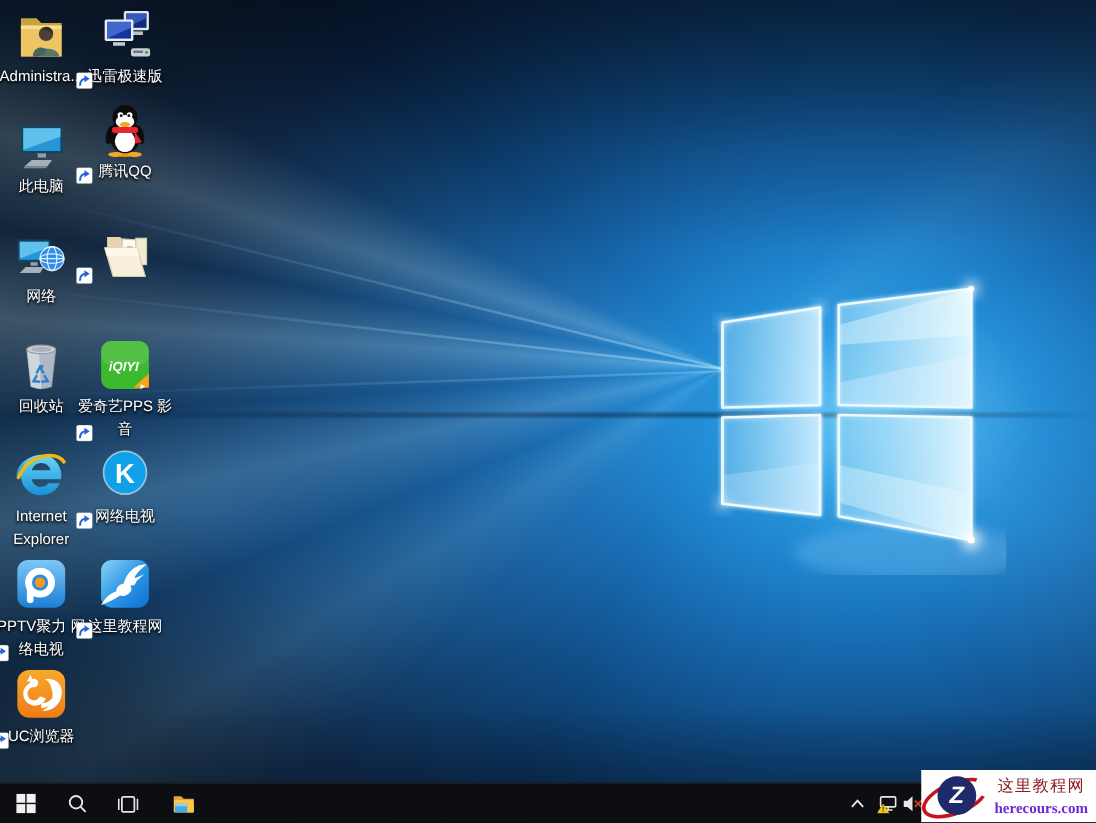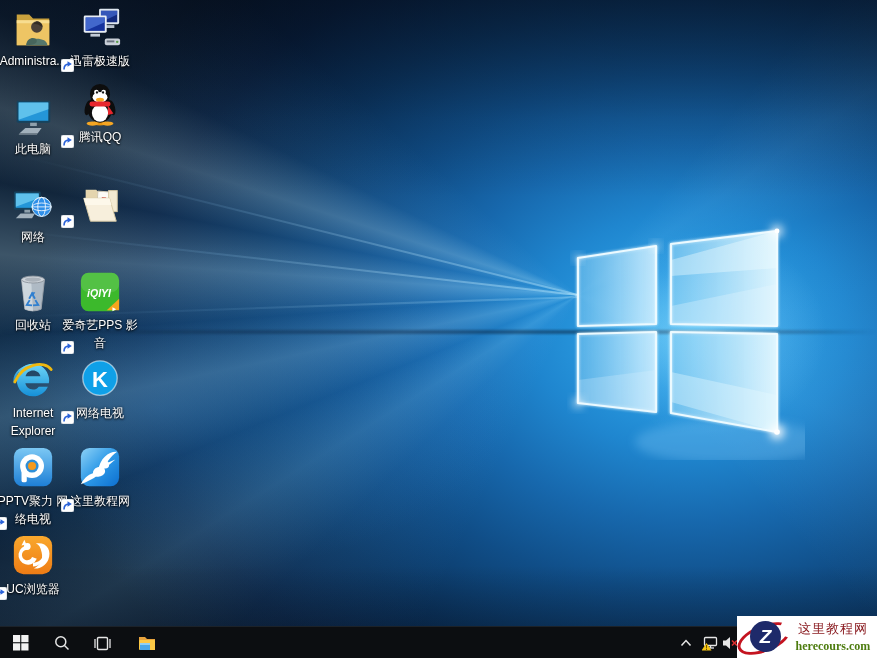--- a/index.html
+++ b/index.html
@@ -453,17 +453,17 @@
         <line x1="15" y1="4.5" x2="10" y2="9.5" stroke="#e03030" stroke-width="1.6"></line>
       </svg>
     </div>
   </div>
 
   <div class="watermark">
     <div class="wm-swoosh" style="border-color:#c41420;"></div>
     <div class="wm-circle" style="background:#1e2a6a;">Z</div>
     <div class="wm-text">
       <div class="wm-title" style="color:#8b1d22;">这里教程网</div>
-      <div class="wm-domain" style="color:#4d7c0f;">herecours.com</div>
+      <div class="wm-domain" style="color:#6d28d9;">herecours.com</div>
     </div>
   </div>
 
 </div>
 
 </body></html>

